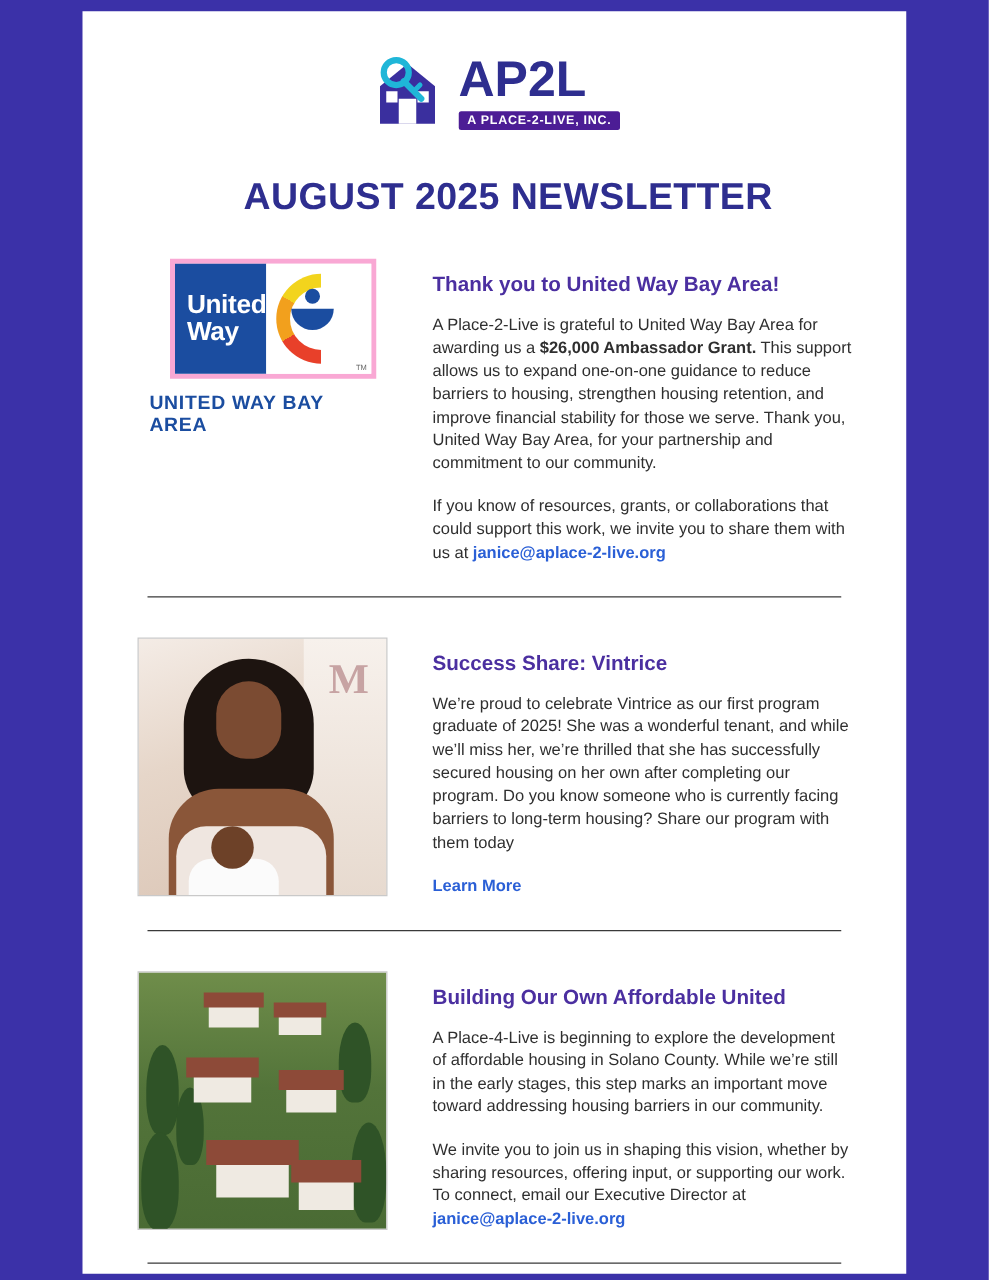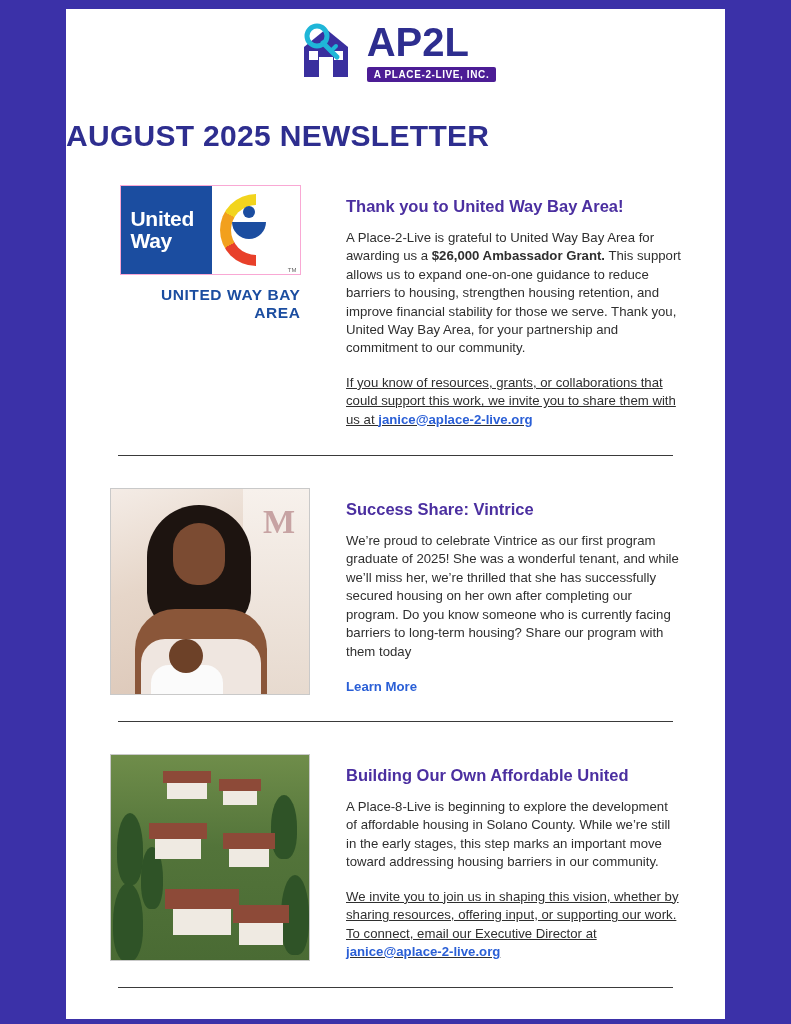--- a/index.html
+++ b/index.html
@@ -21,21 +21,21 @@
     height: 1010px;
     background: #ffffff;
     box-sizing: border-box;
   }
 
   
   .logo-wrap {
     display: flex;
     justify-content: center;
     align-items: center;
-    padding-top: 12px;
+    padding-top: 34px;
     gap: 10px;
   }
   .logo-mark {
     position: relative;
     width: 62px;
     height: 62px;
   }
   .logo-text {
     display: flex;
     flex-direction: column;
@@ -54,25 +54,27 @@
     color: #ffffff;
     font-size: 10px;
     font-weight: bold;
     letter-spacing: 0.6px;
     padding: 3px 7px 2px 7px;
     border-radius: 2px;
   }
 
   
   .newsletter-title {
+    text-align: center;
     color: #2e2e8f;
     font-size: 30px;
     font-weight: bold;
     letter-spacing: 0.3px;
     margin-top: 36px;
+    margin-left: 22px;
   }
 
   
   .section {
     display: flex;
     margin-top: 32px;
     padding: 0 44px 0 44px;
     box-sizing: border-box;
   }
   .media-col {
@@ -91,21 +93,20 @@
     margin: 12px 0 13px 0;
   }
   .body-text {
     color: #2f2f2f;
     font-size: 13.2px;
     line-height: 18.4px;
     margin: 0;
   }
   .body-text + .body-text {
     margin-top: 16px;
-    text-decoration: underline;
   }
   .link {
     color: #2a5fd6;
     font-weight: bold;
     text-decoration: none;
   }
   .learn-more {
     display: inline-block;
     margin-top: 18px;
     color: #2a5fd6;
@@ -120,21 +121,22 @@
   }
 
   
   .uw-logo {
     width: 181px;
     margin: 0 auto;
   }
   .uw-top {
     display: flex;
     height: 88px;
-    border: 1px solid #f9a8d4;
+    border: 4px solid #f9a8d4;
+    margin-left: 16px;
   }
   .uw-blue {
     background: #1b4da0;
     flex: 1;
     color: #ffffff;
     display: flex;
     flex-direction: column;
     justify-content: center;
     padding-left: 10px;
     box-sizing: border-box;
@@ -195,21 +197,21 @@
     z-index: 2;
   }
   .uw-tm {
     position: absolute;
     right: 3px;
     bottom: 1px;
     font-size: 6px;
     color: #666;
   }
   .uw-caption {
-    text-align: right;
+    text-align: left;
     color: #1b4da0;
     font-size: 15.5px;
     font-weight: bold;
     letter-spacing: 0.6px;
     margin-top: 11px;
   }
 
   
   .photo {
     width: 200px;
@@ -396,21 +398,21 @@
 
         <div class="v-house" style="left:62px;  top:152px; width:58px; height:28px;"></div>
         <div class="v-roof" style="left:54px;  top:134px; width:74px; height:20px;"></div>
         <div class="v-house" style="left:128px; top:166px; width:44px; height:24px;"></div>
         <div class="v-roof" style="left:122px; top:150px; width:56px; height:18px;"></div>
       </div>
     </div>
     <div class="text-col">
       <h2 class="section-heading">Building Our Own Affordable United</h2>
       <p class="body-text">
-        <span>A Place-8-Live is beginning to explore the development of affordable housing in Solano County. While we’re still in the early stages, this step marks an important move toward addressing housing barriers in our community.</span>
+        <span>A Place-4-Live is beginning to explore the development of affordable housing in Solano County. While we’re still in the early stages, this step marks an important move toward addressing housing barriers in our community.</span>
       </p>
       <p class="body-text">
         <span>We invite you to join us in shaping this vision, whether by sharing resources, offering input, or supporting our work. To connect, email our Executive Director at </span><a class="link" href="#">janice@aplace-2-live.org</a>
       </p>
     </div>
   </div>
 
   <div class="divider"></div>
 
 </div>

